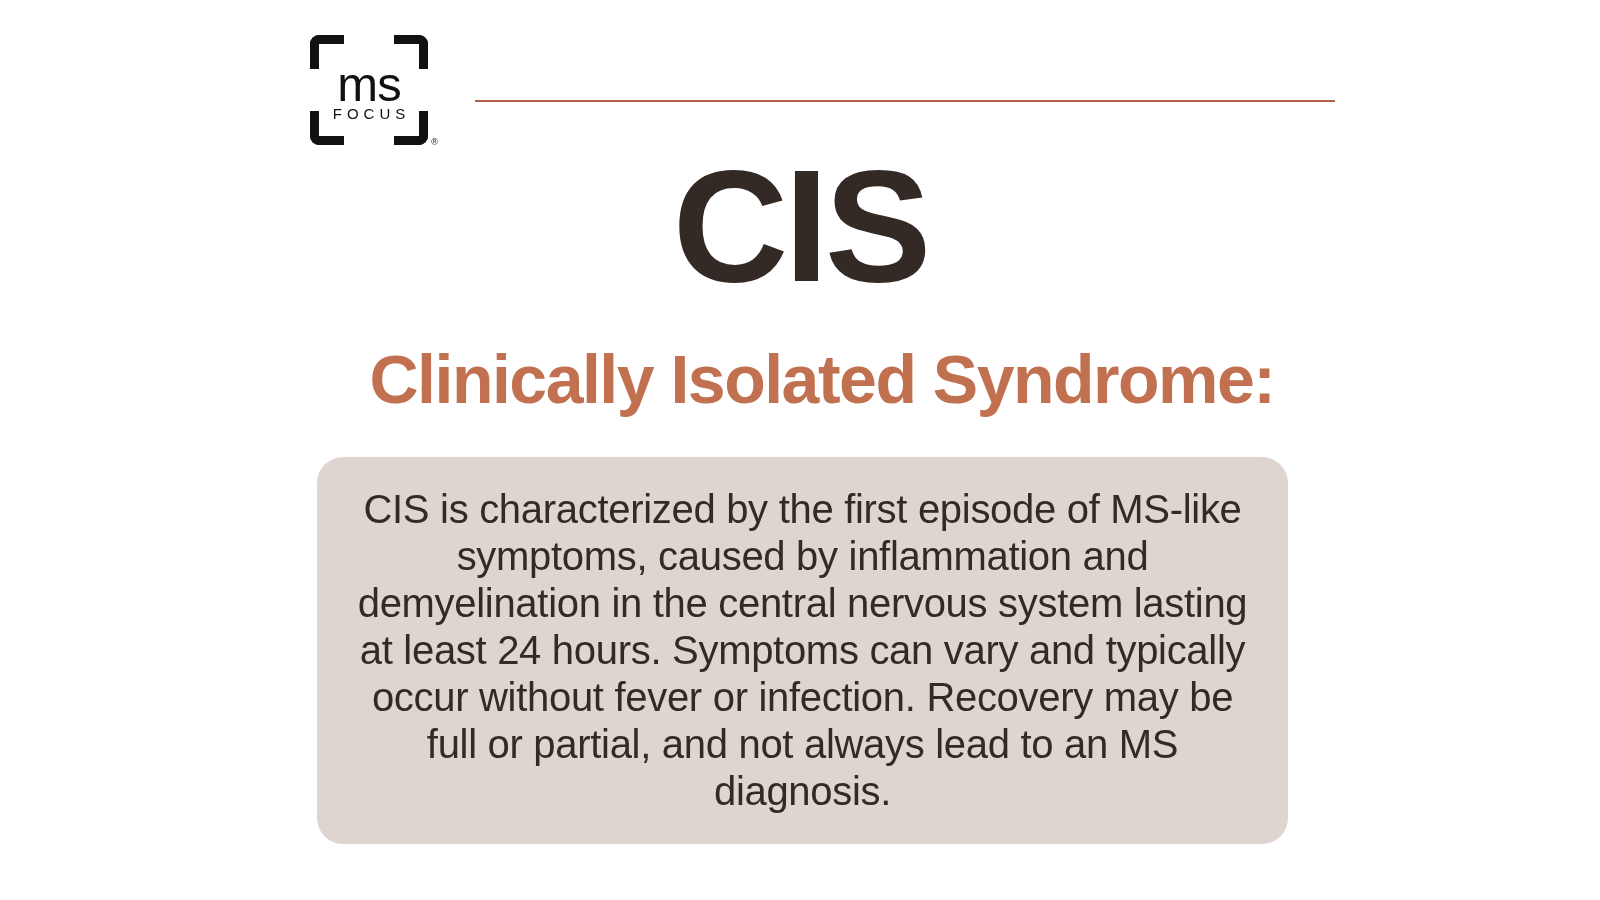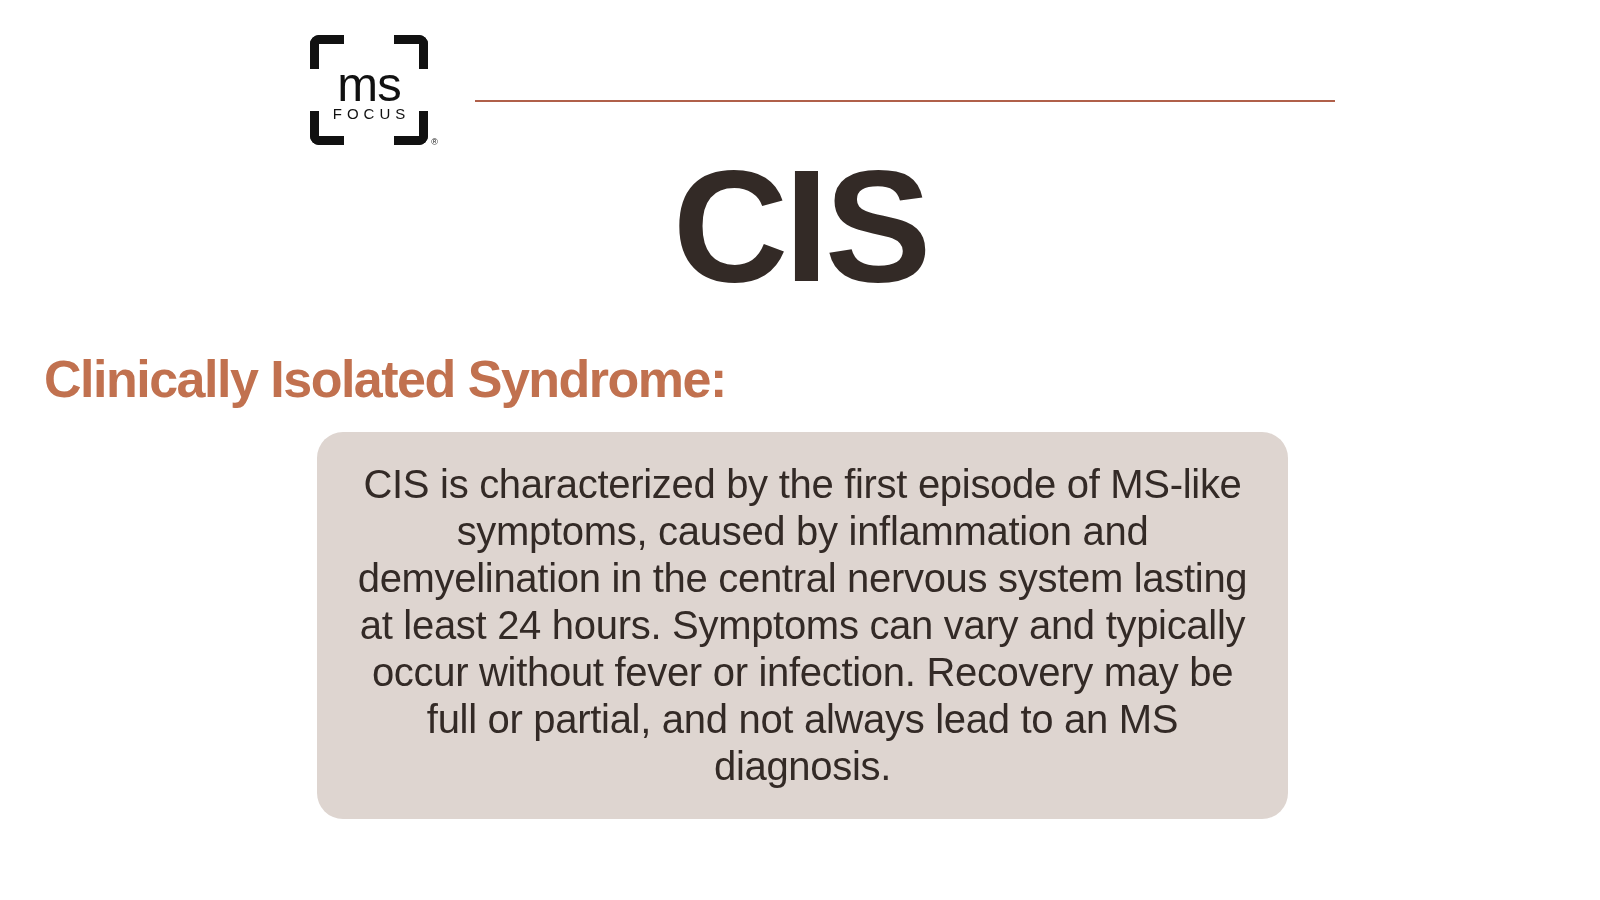--- a/index.html
+++ b/index.html
@@ -121,35 +121,35 @@
     font-weight: 700;
     letter-spacing: -4px;
     color: #332a26;
   }
 
   .subtitle {
     position: absolute;
     top: 338px;
     left: 0;
     width: 1600px;
-    text-align: left;
+    text-align: center;
     font-family: "Liberation Sans", sans-serif;
-    font-size: 52px;
+    font-size: 68px;
     line-height: 82px;
     font-weight: 700;
     letter-spacing: -1.5px;
     color: #c1714f;
     padding-left: 44px;
   }
 
   
   .card {
     position: absolute;
     left: 317px;
-    top: 432px;
+    top: 457px;
     width: 971px;
     height: 387px;
     background: #ded5d0;
     border-radius: 26px;
     display: flex;
     align-items: center;
     justify-content: center;
     padding: 20px 28px;
   }
 

